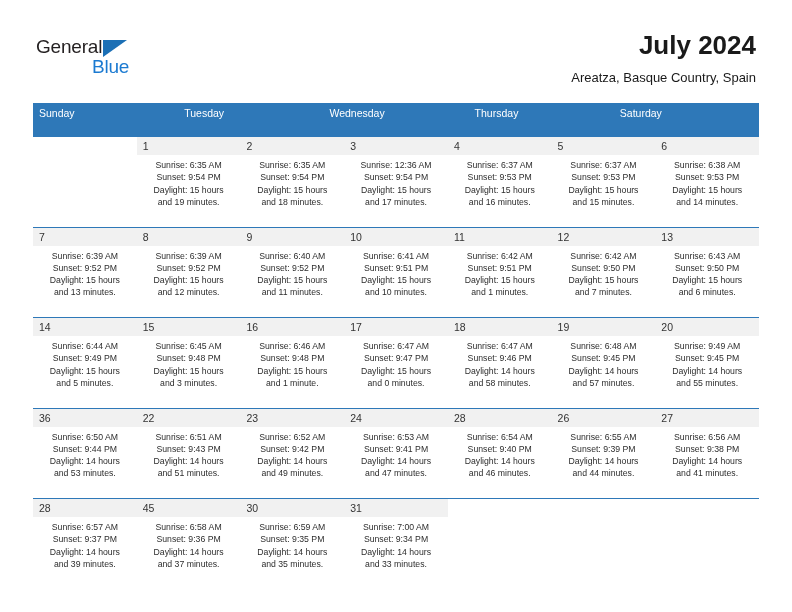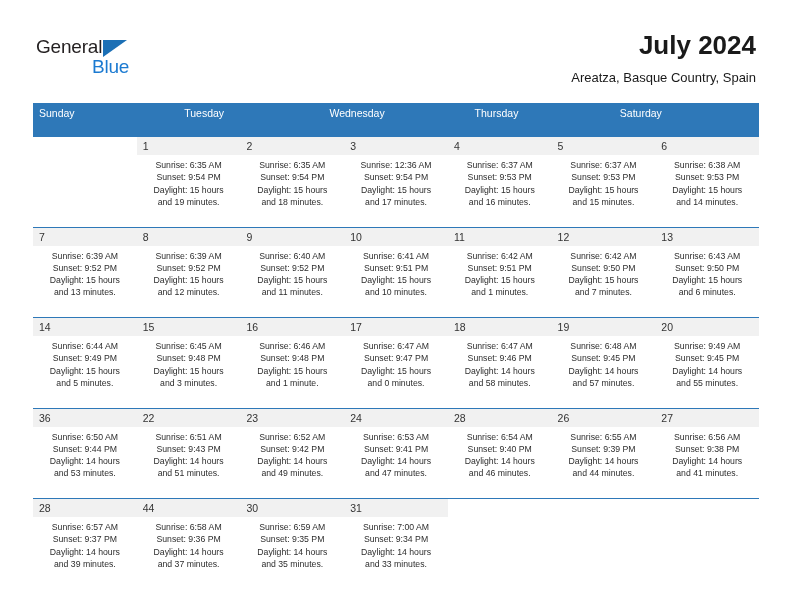--- a/index.html
+++ b/index.html
@@ -503,21 +503,21 @@
           </div>
         <div class="day-info">
           <div>Sunrise: 6:57 AM</div>
           <div>Sunset: 9:37 PM</div>
           <div>Daylight: 14 hours</div>
           <div>and 39 minutes.</div>
         </div>
       </div>
       <div class="day filled">
         <div class="daynum-band">
-            <span class="daynum">44</span>
+            <span class="daynum">45</span>
           </div>
         <div class="day-info">
           <div>Sunrise: 6:58 AM</div>
           <div>Sunset: 9:36 PM</div>
           <div>Daylight: 14 hours</div>
           <div>and 37 minutes.</div>
         </div>
       </div>
       <div class="day filled">
         <div class="daynum-band">

